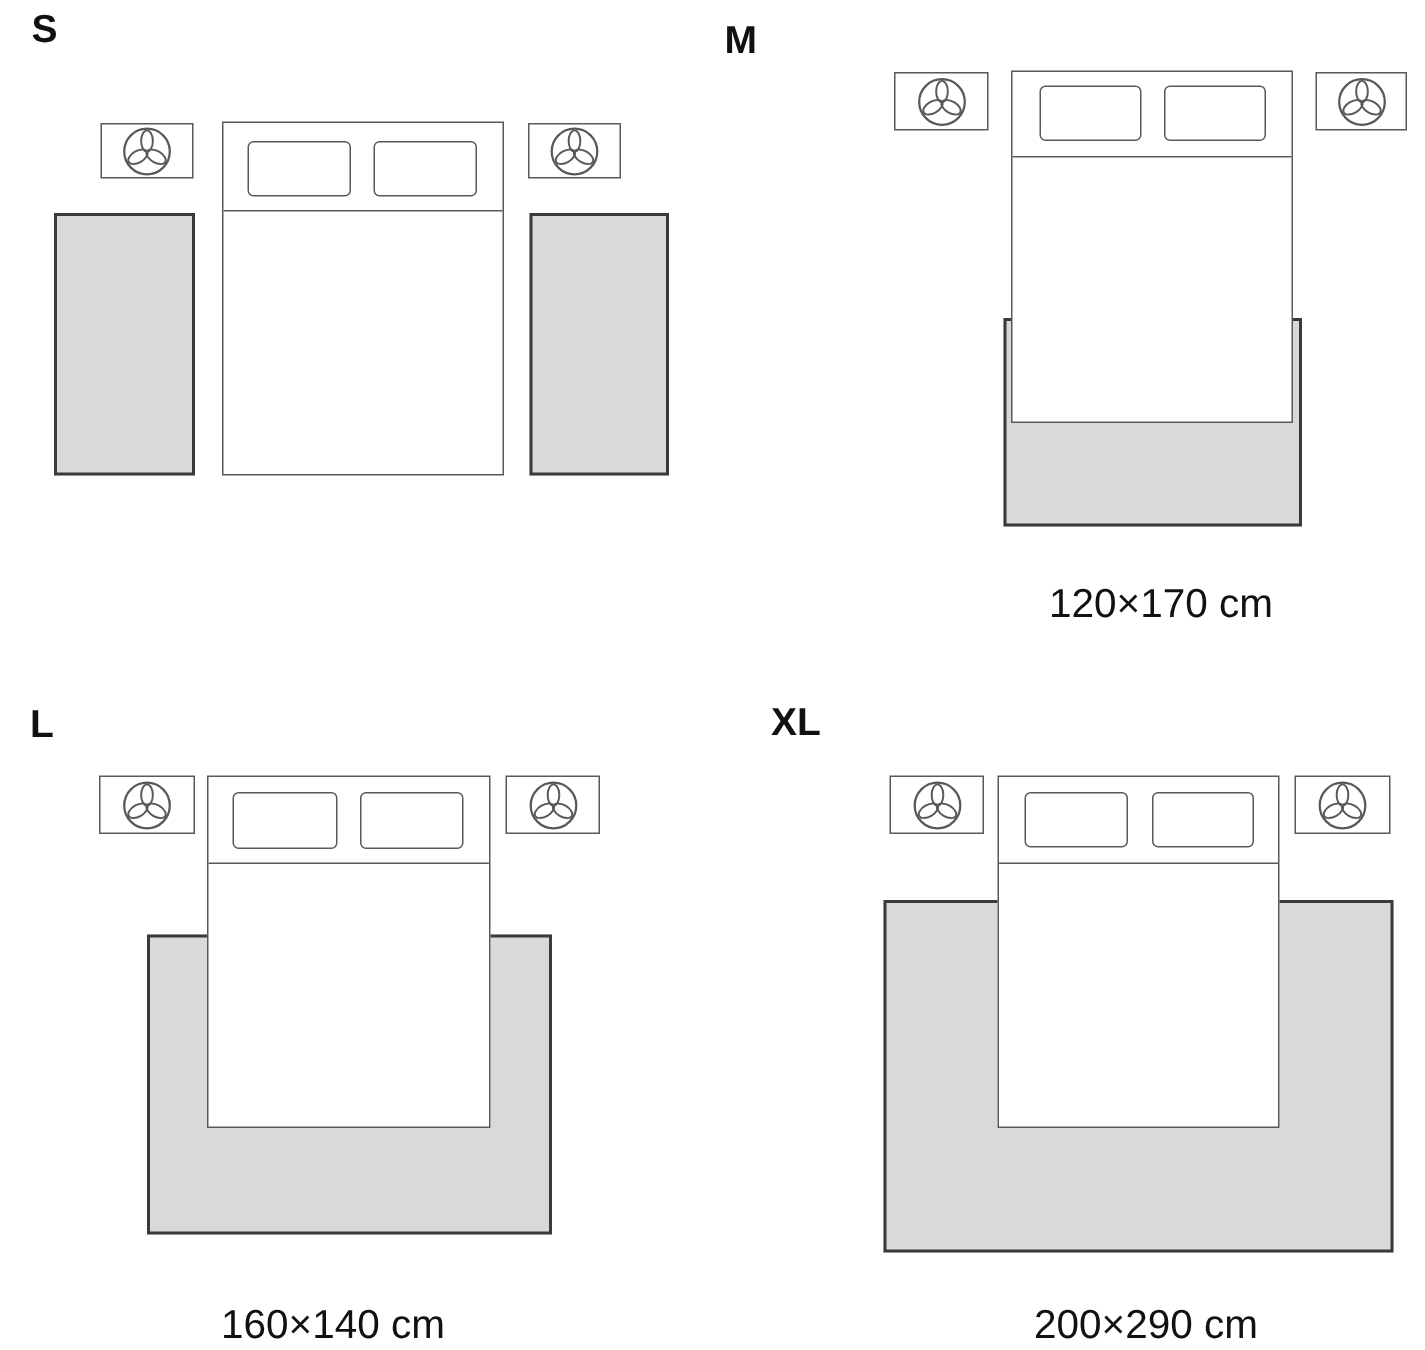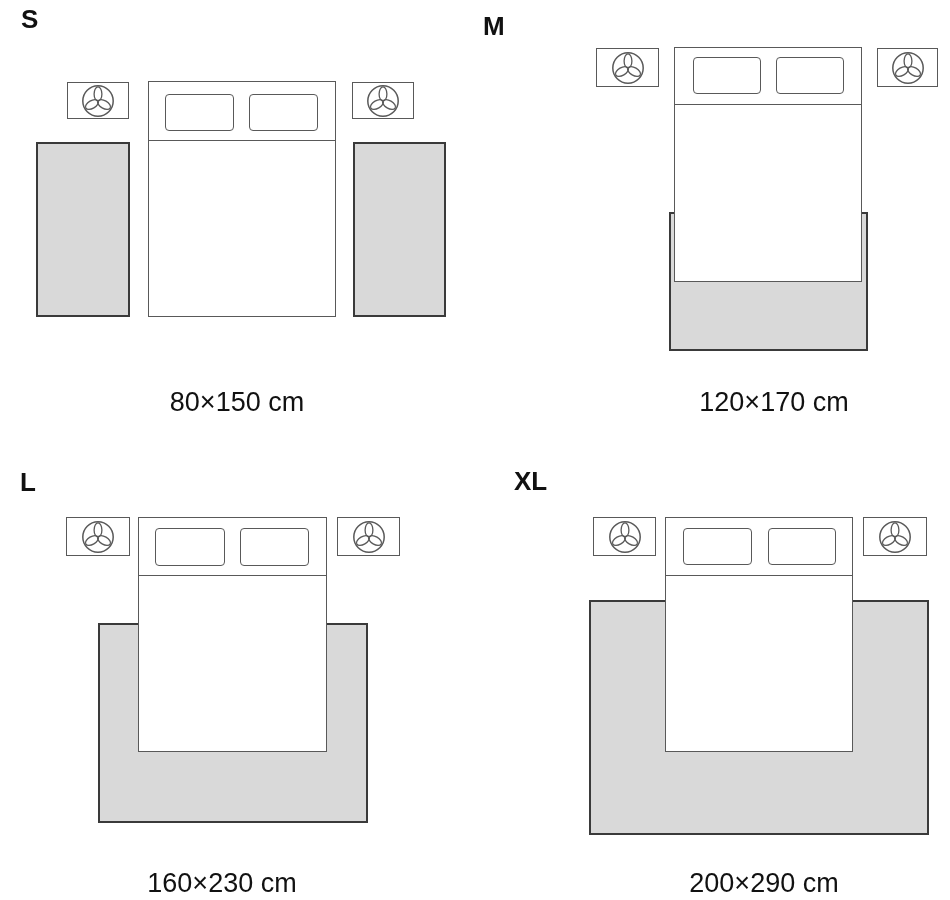--- a/index.html
+++ b/index.html
@@ -122,21 +122,20 @@
         <ellipse cx="17" cy="10" rx="3.9" ry="7.1" fill="none" stroke="currentColor" stroke-width="1.3" transform="rotate(120 17 17)"></ellipse>
         <ellipse cx="17" cy="10" rx="3.9" ry="7.1" fill="none" stroke="currentColor" stroke-width="1.3" transform="rotate(240 17 17)"></ellipse>
       </svg>
     </span>
   </div>
   <div class="bed">
     <div class="divider"></div>
     <div class="pillow p1"></div>
     <div class="pillow p2"></div>
   </div>
-  <div class="dim-label">80×150 cm</div>
 </section>
 
 <section class="quad q-m">
   <div class="letter">M</div>
   <div class="rug rug-a"></div>
   <div class="nightstand ns-left">
     <span class="plant">
       <svg width="34" height="34" viewBox="0 0 34 34" aria-hidden="true">
         <circle cx="17" cy="17" r="15.2" fill="none" stroke="currentColor" stroke-width="1.5"></circle>
         <ellipse cx="17" cy="10" rx="3.9" ry="7.1" fill="none" stroke="currentColor" stroke-width="1.3"></ellipse>
@@ -184,21 +183,21 @@
         <ellipse cx="17" cy="10" rx="3.9" ry="7.1" fill="none" stroke="currentColor" stroke-width="1.3" transform="rotate(120 17 17)"></ellipse>
         <ellipse cx="17" cy="10" rx="3.9" ry="7.1" fill="none" stroke="currentColor" stroke-width="1.3" transform="rotate(240 17 17)"></ellipse>
       </svg>
     </span>
   </div>
   <div class="bed">
     <div class="divider"></div>
     <div class="pillow p1"></div>
     <div class="pillow p2"></div>
   </div>
-  <div class="dim-label">160×230 cm</div>
+  <div class="dim-label">160×140 cm</div>
 </section>
 
 <section class="quad q-xl">
   <div class="letter">XL</div>
   <div class="rug rug-a"></div>
   <div class="nightstand ns-left">
     <span class="plant">
       <svg width="34" height="34" viewBox="0 0 34 34" aria-hidden="true">
         <circle cx="17" cy="17" r="15.2" fill="none" stroke="currentColor" stroke-width="1.5"></circle>
         <ellipse cx="17" cy="10" rx="3.9" ry="7.1" fill="none" stroke="currentColor" stroke-width="1.3"></ellipse>

